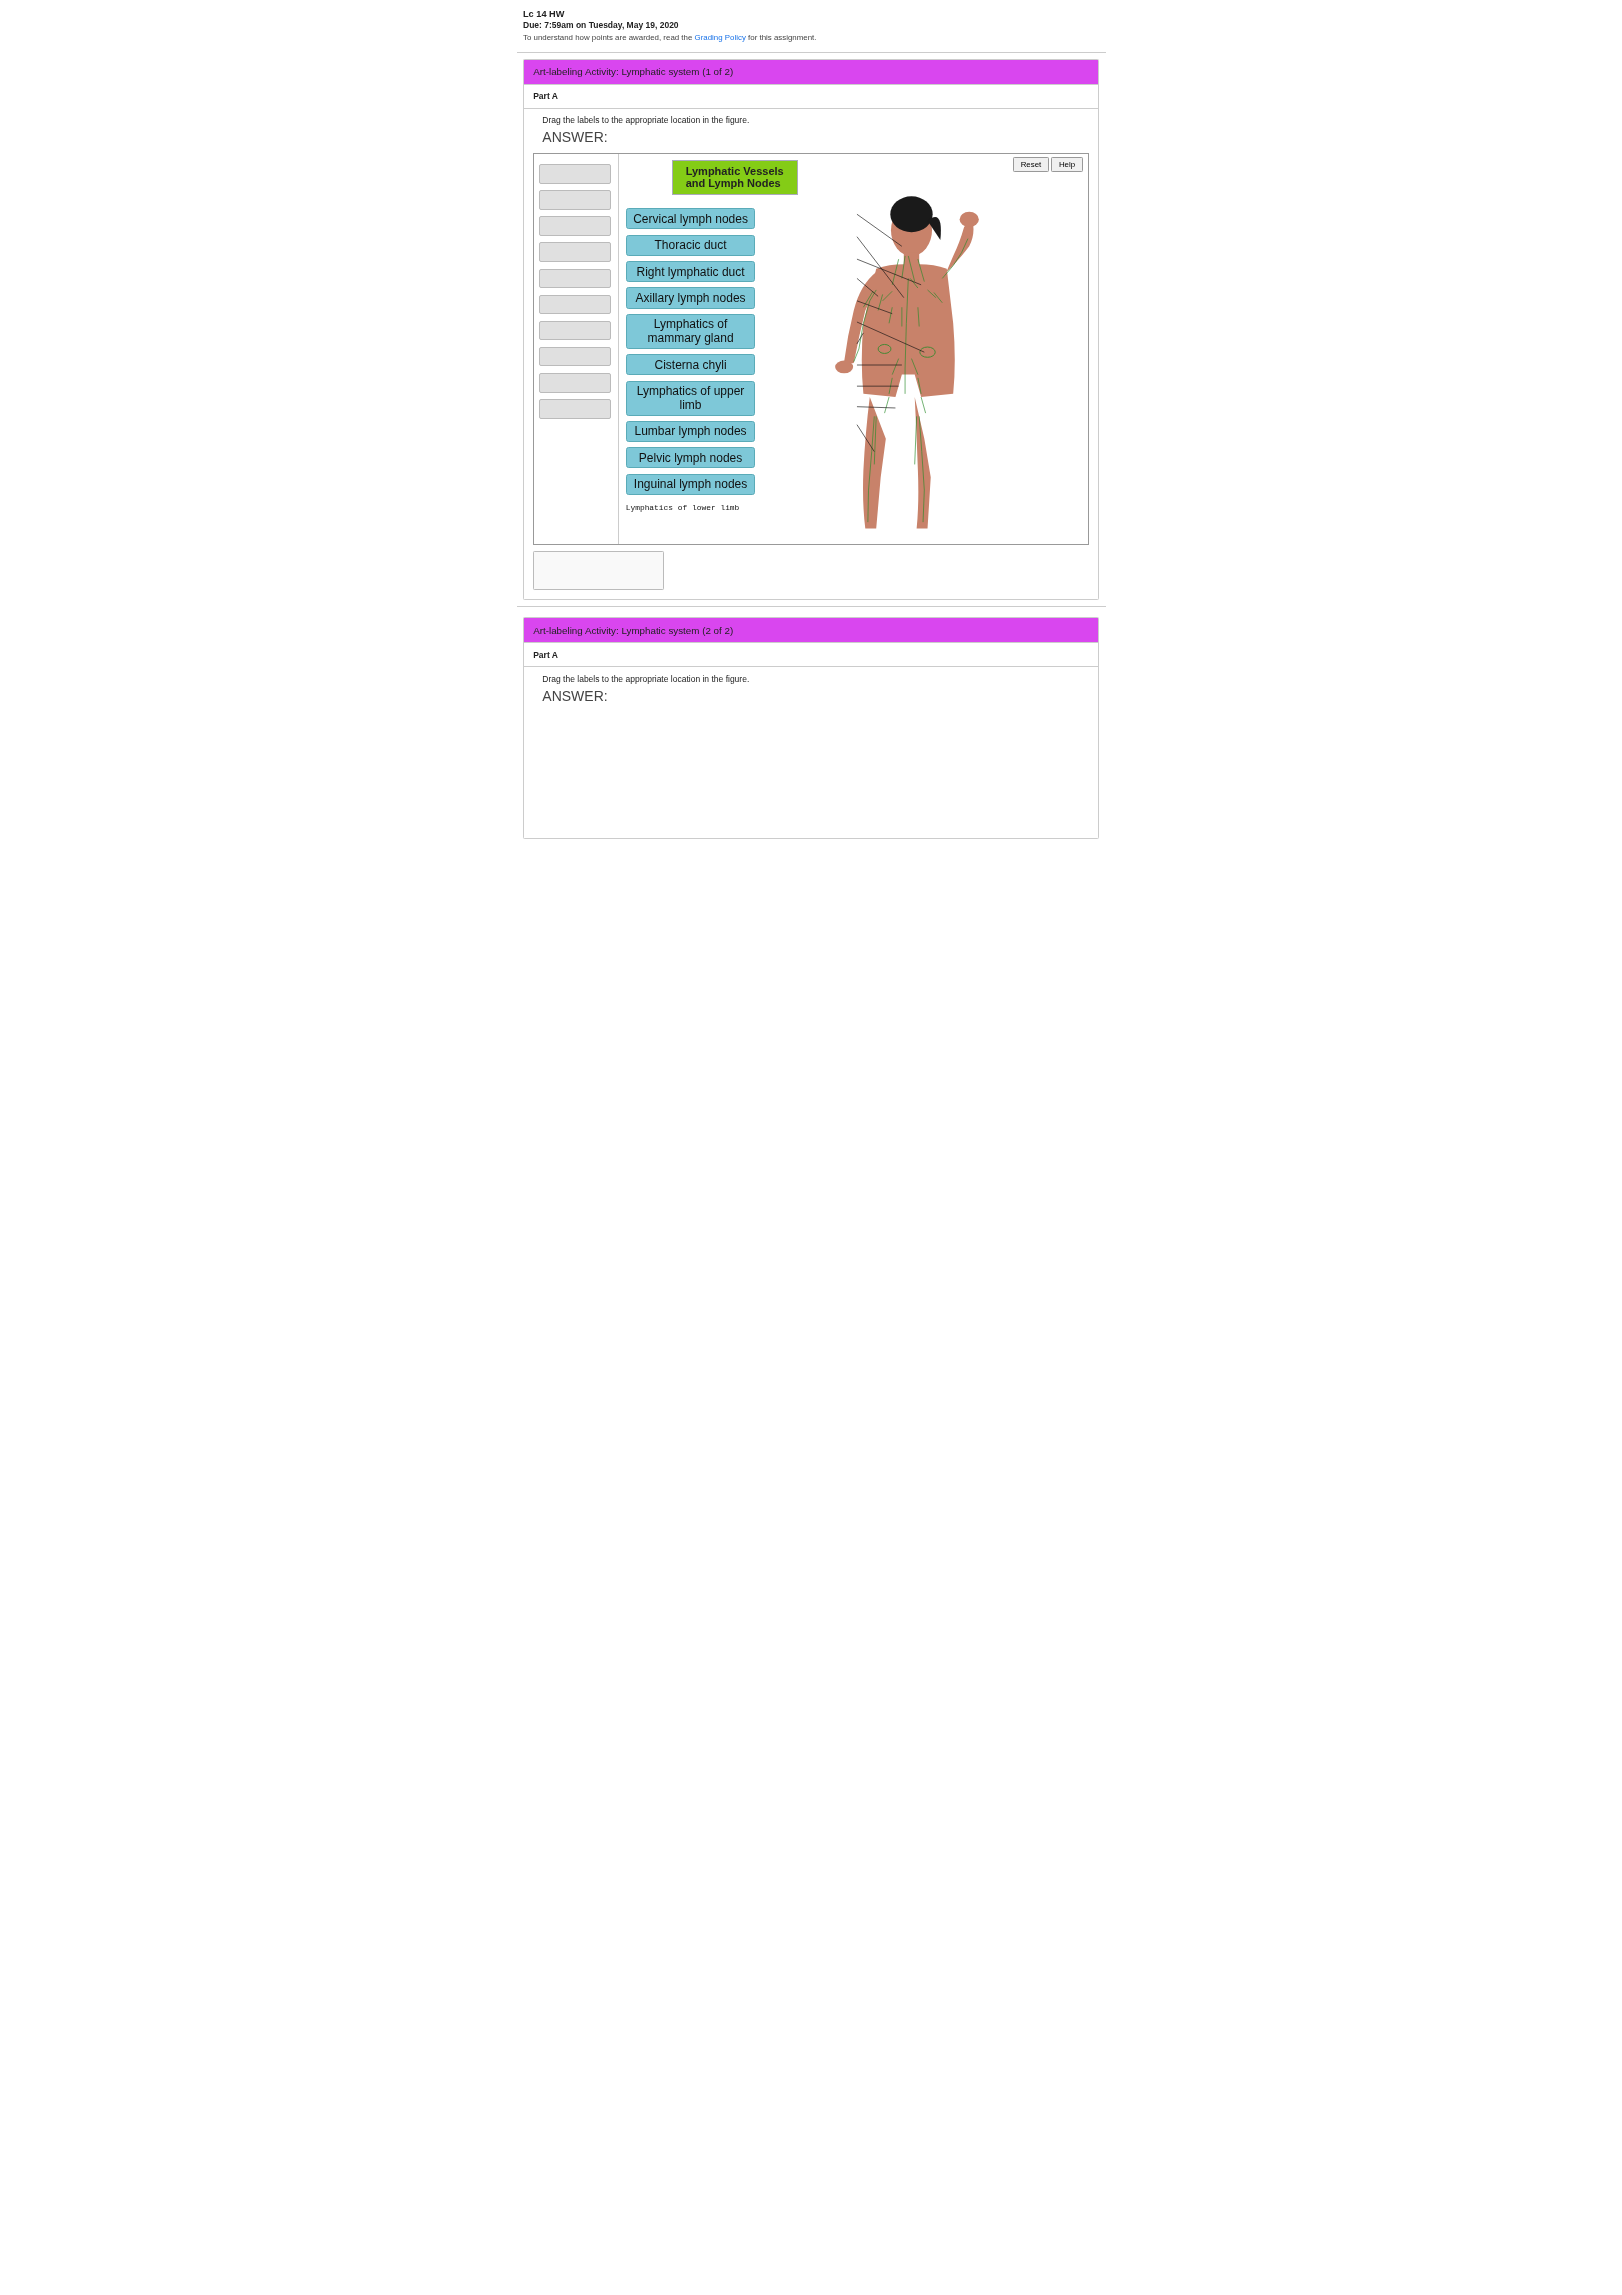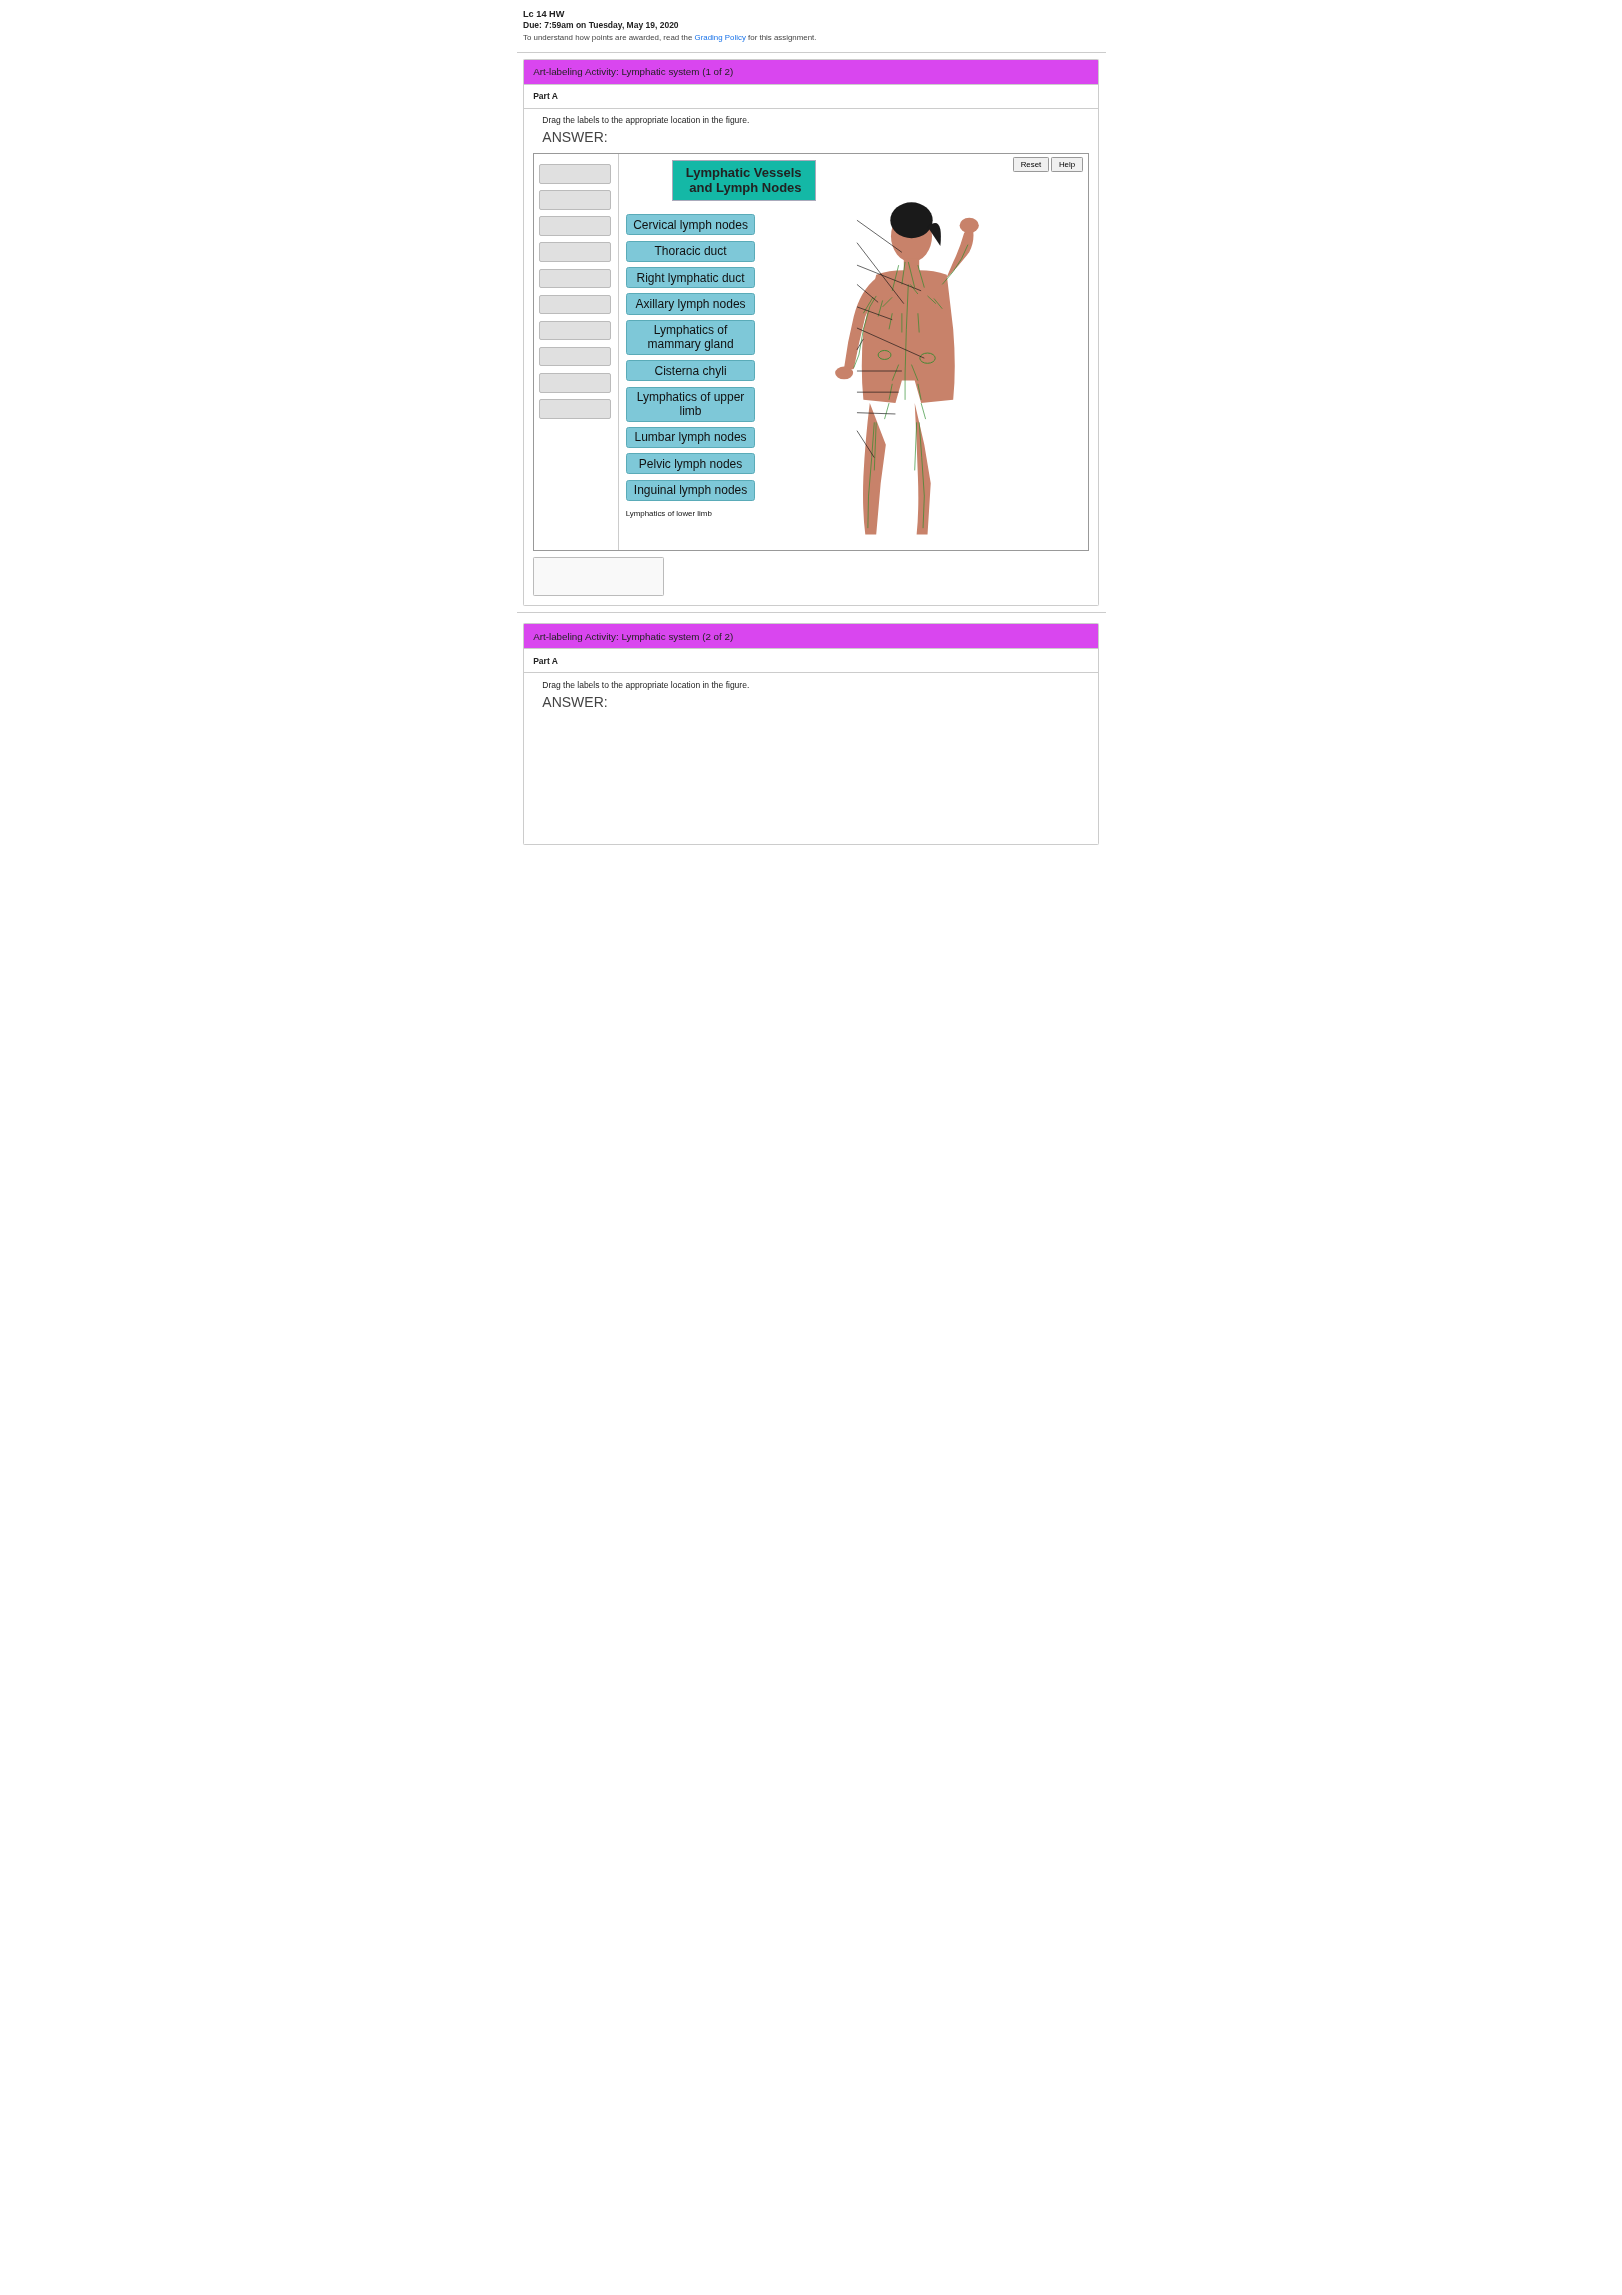--- a/index.html
+++ b/index.html
@@ -102,26 +102,26 @@
     .diagram-area {
       flex: 1;
       position: relative;
       padding: 6.5px;
       display: flex;
       flex-direction: column;
       align-items: flex-start;
     }
 
     .legend-box {
-      background: #14b8a6;
+      background: #84cc16;
       border: 0.7px solid #aab;
       padding: 3.9px 13px 5.2px 13px;
-      text-align: right;
+      text-align: left;
       font-weight: bold;
-      font-size: 13px;
+      font-size: 11px;
       margin-left: 46px;
       margin-bottom: 6.5px;
       min-width: 118px;
     }
 
     .labels-and-image {
       display: flex;
       width: 100%;
       position: relative;
     }
@@ -149,20 +149,21 @@
     .label-btn.no-border {
       background: none;
       border: none;
       font-size: 7.9px;
       font-style: normal;
       cursor: default;
       color: #111;
       min-width: 92px;
       text-align: left;
       padding-left: 0;
+      font-family: Liberation Mono, monospace;
     }
 
     .body-image-area {
       position: relative;
       margin-left: 6.5px;
       margin-top: -6.5px;
     }
 
     
     .body-svg {

